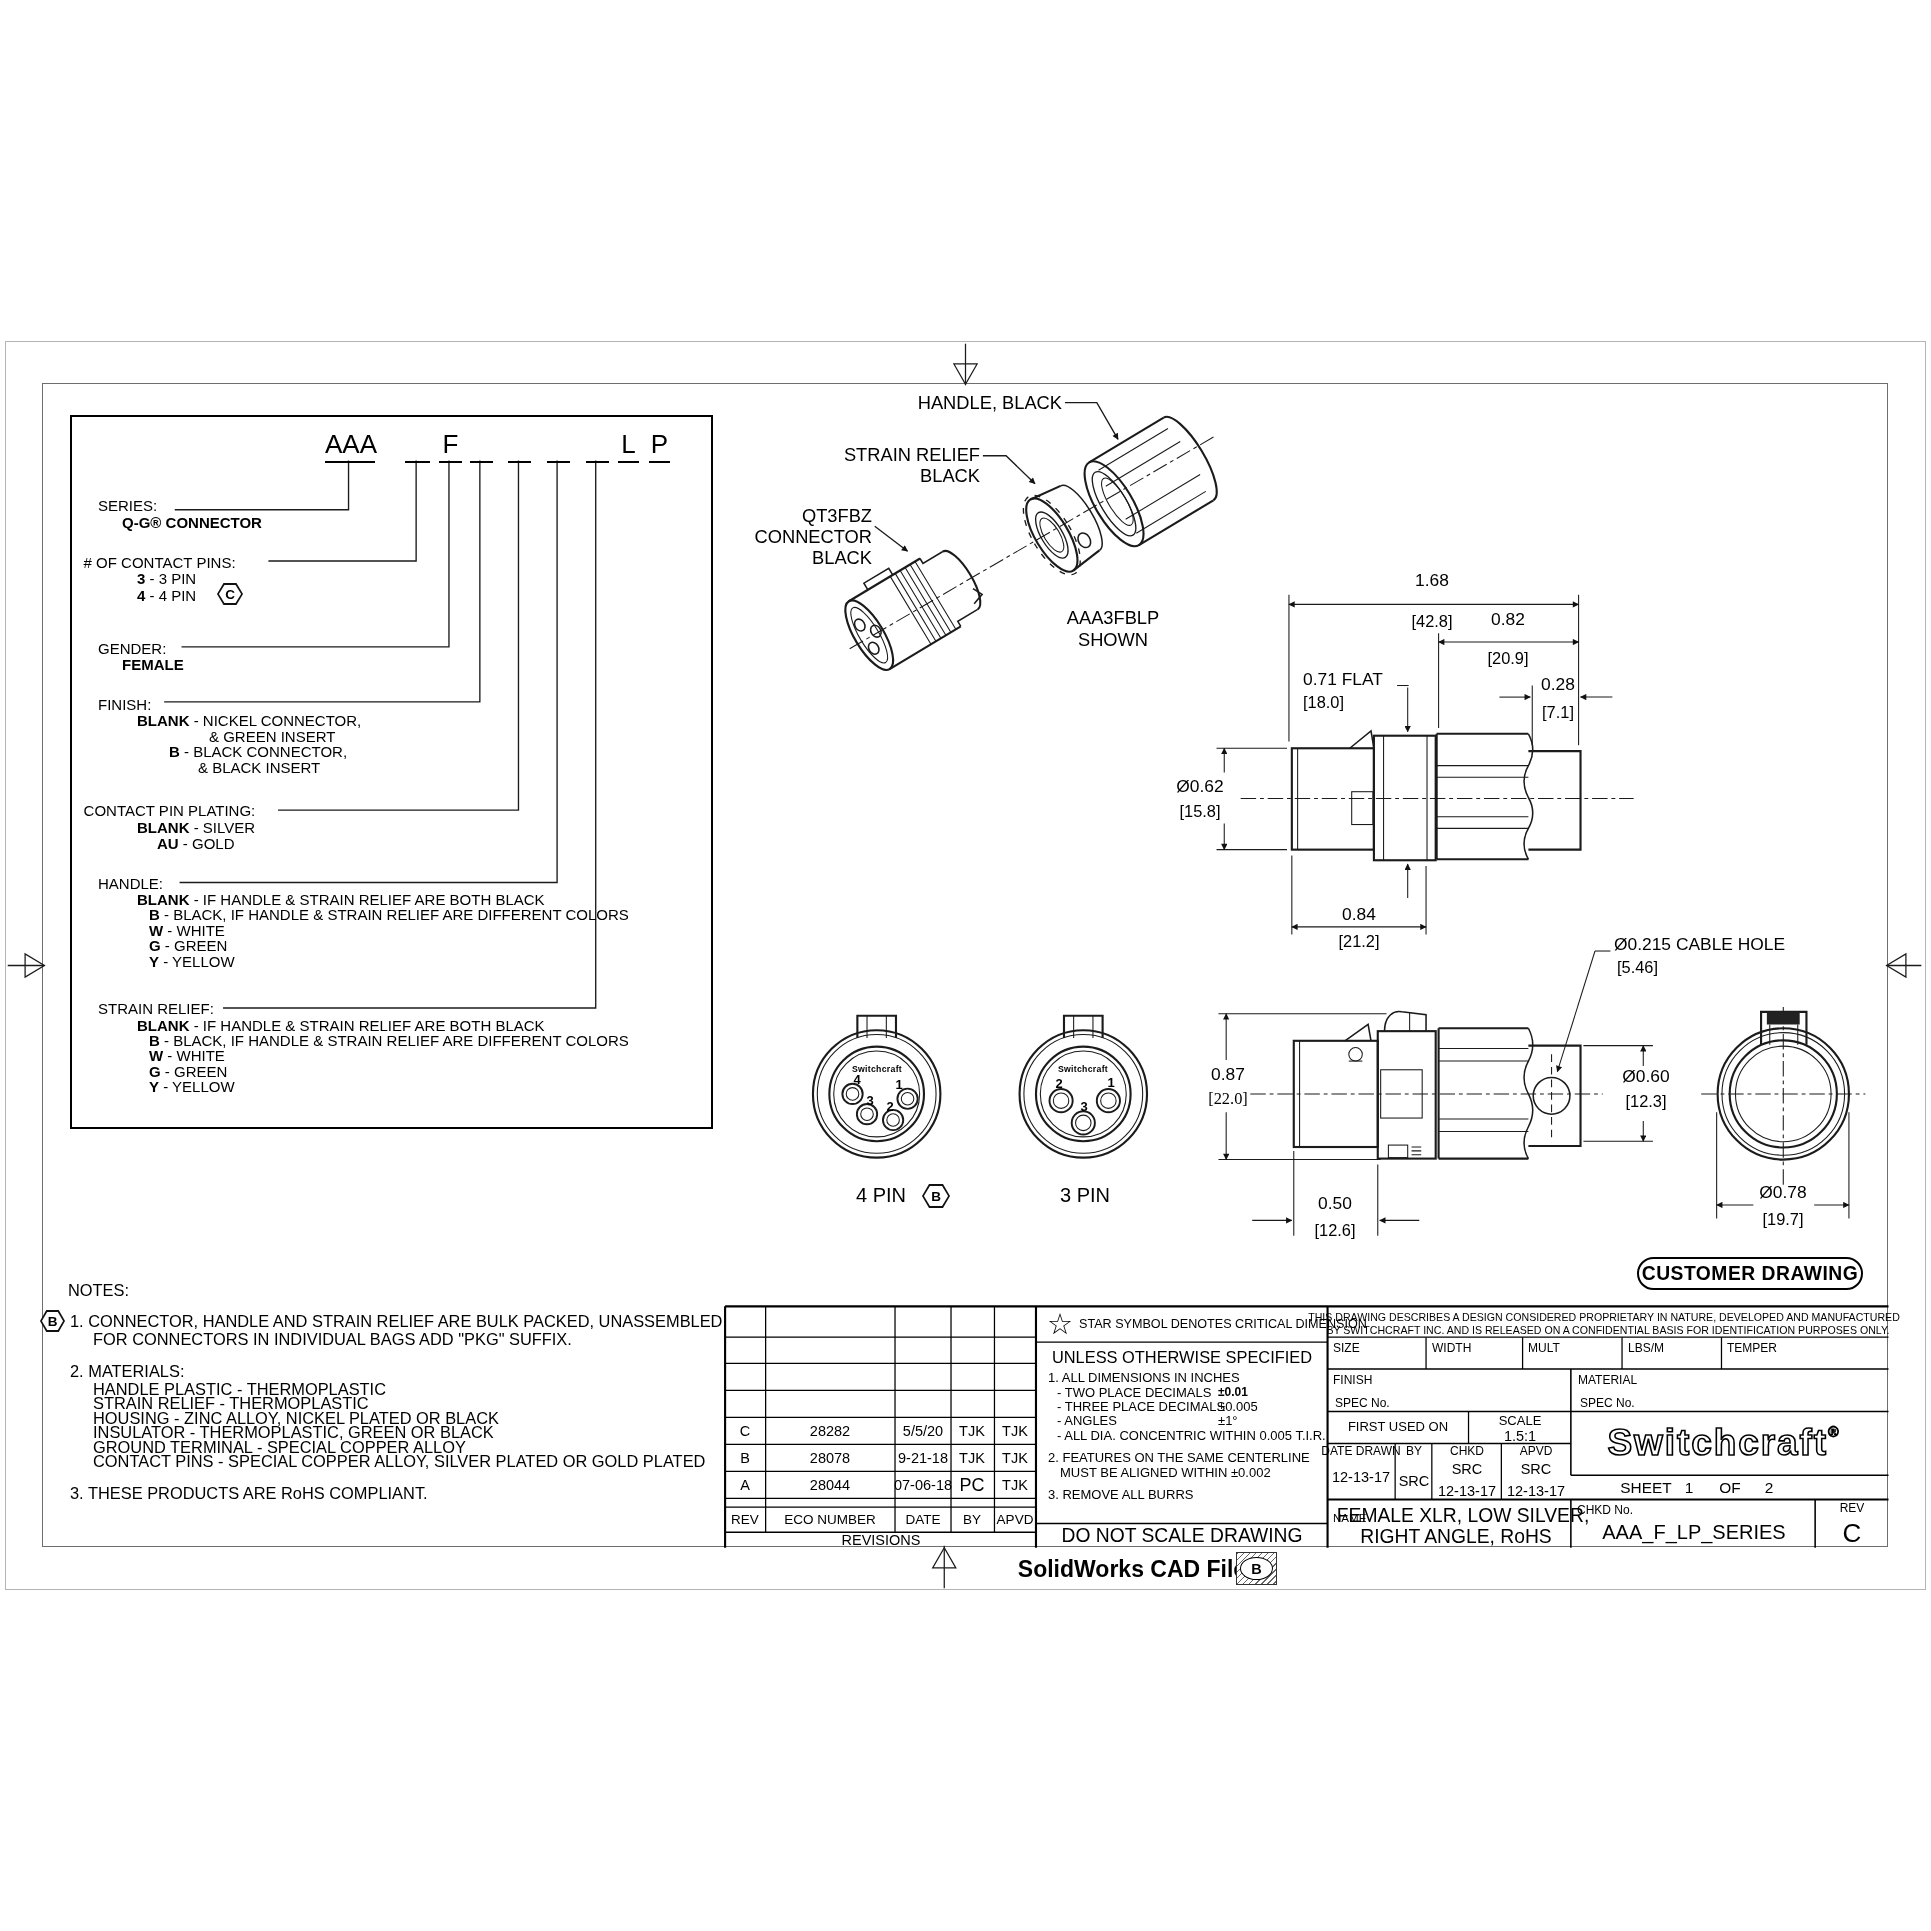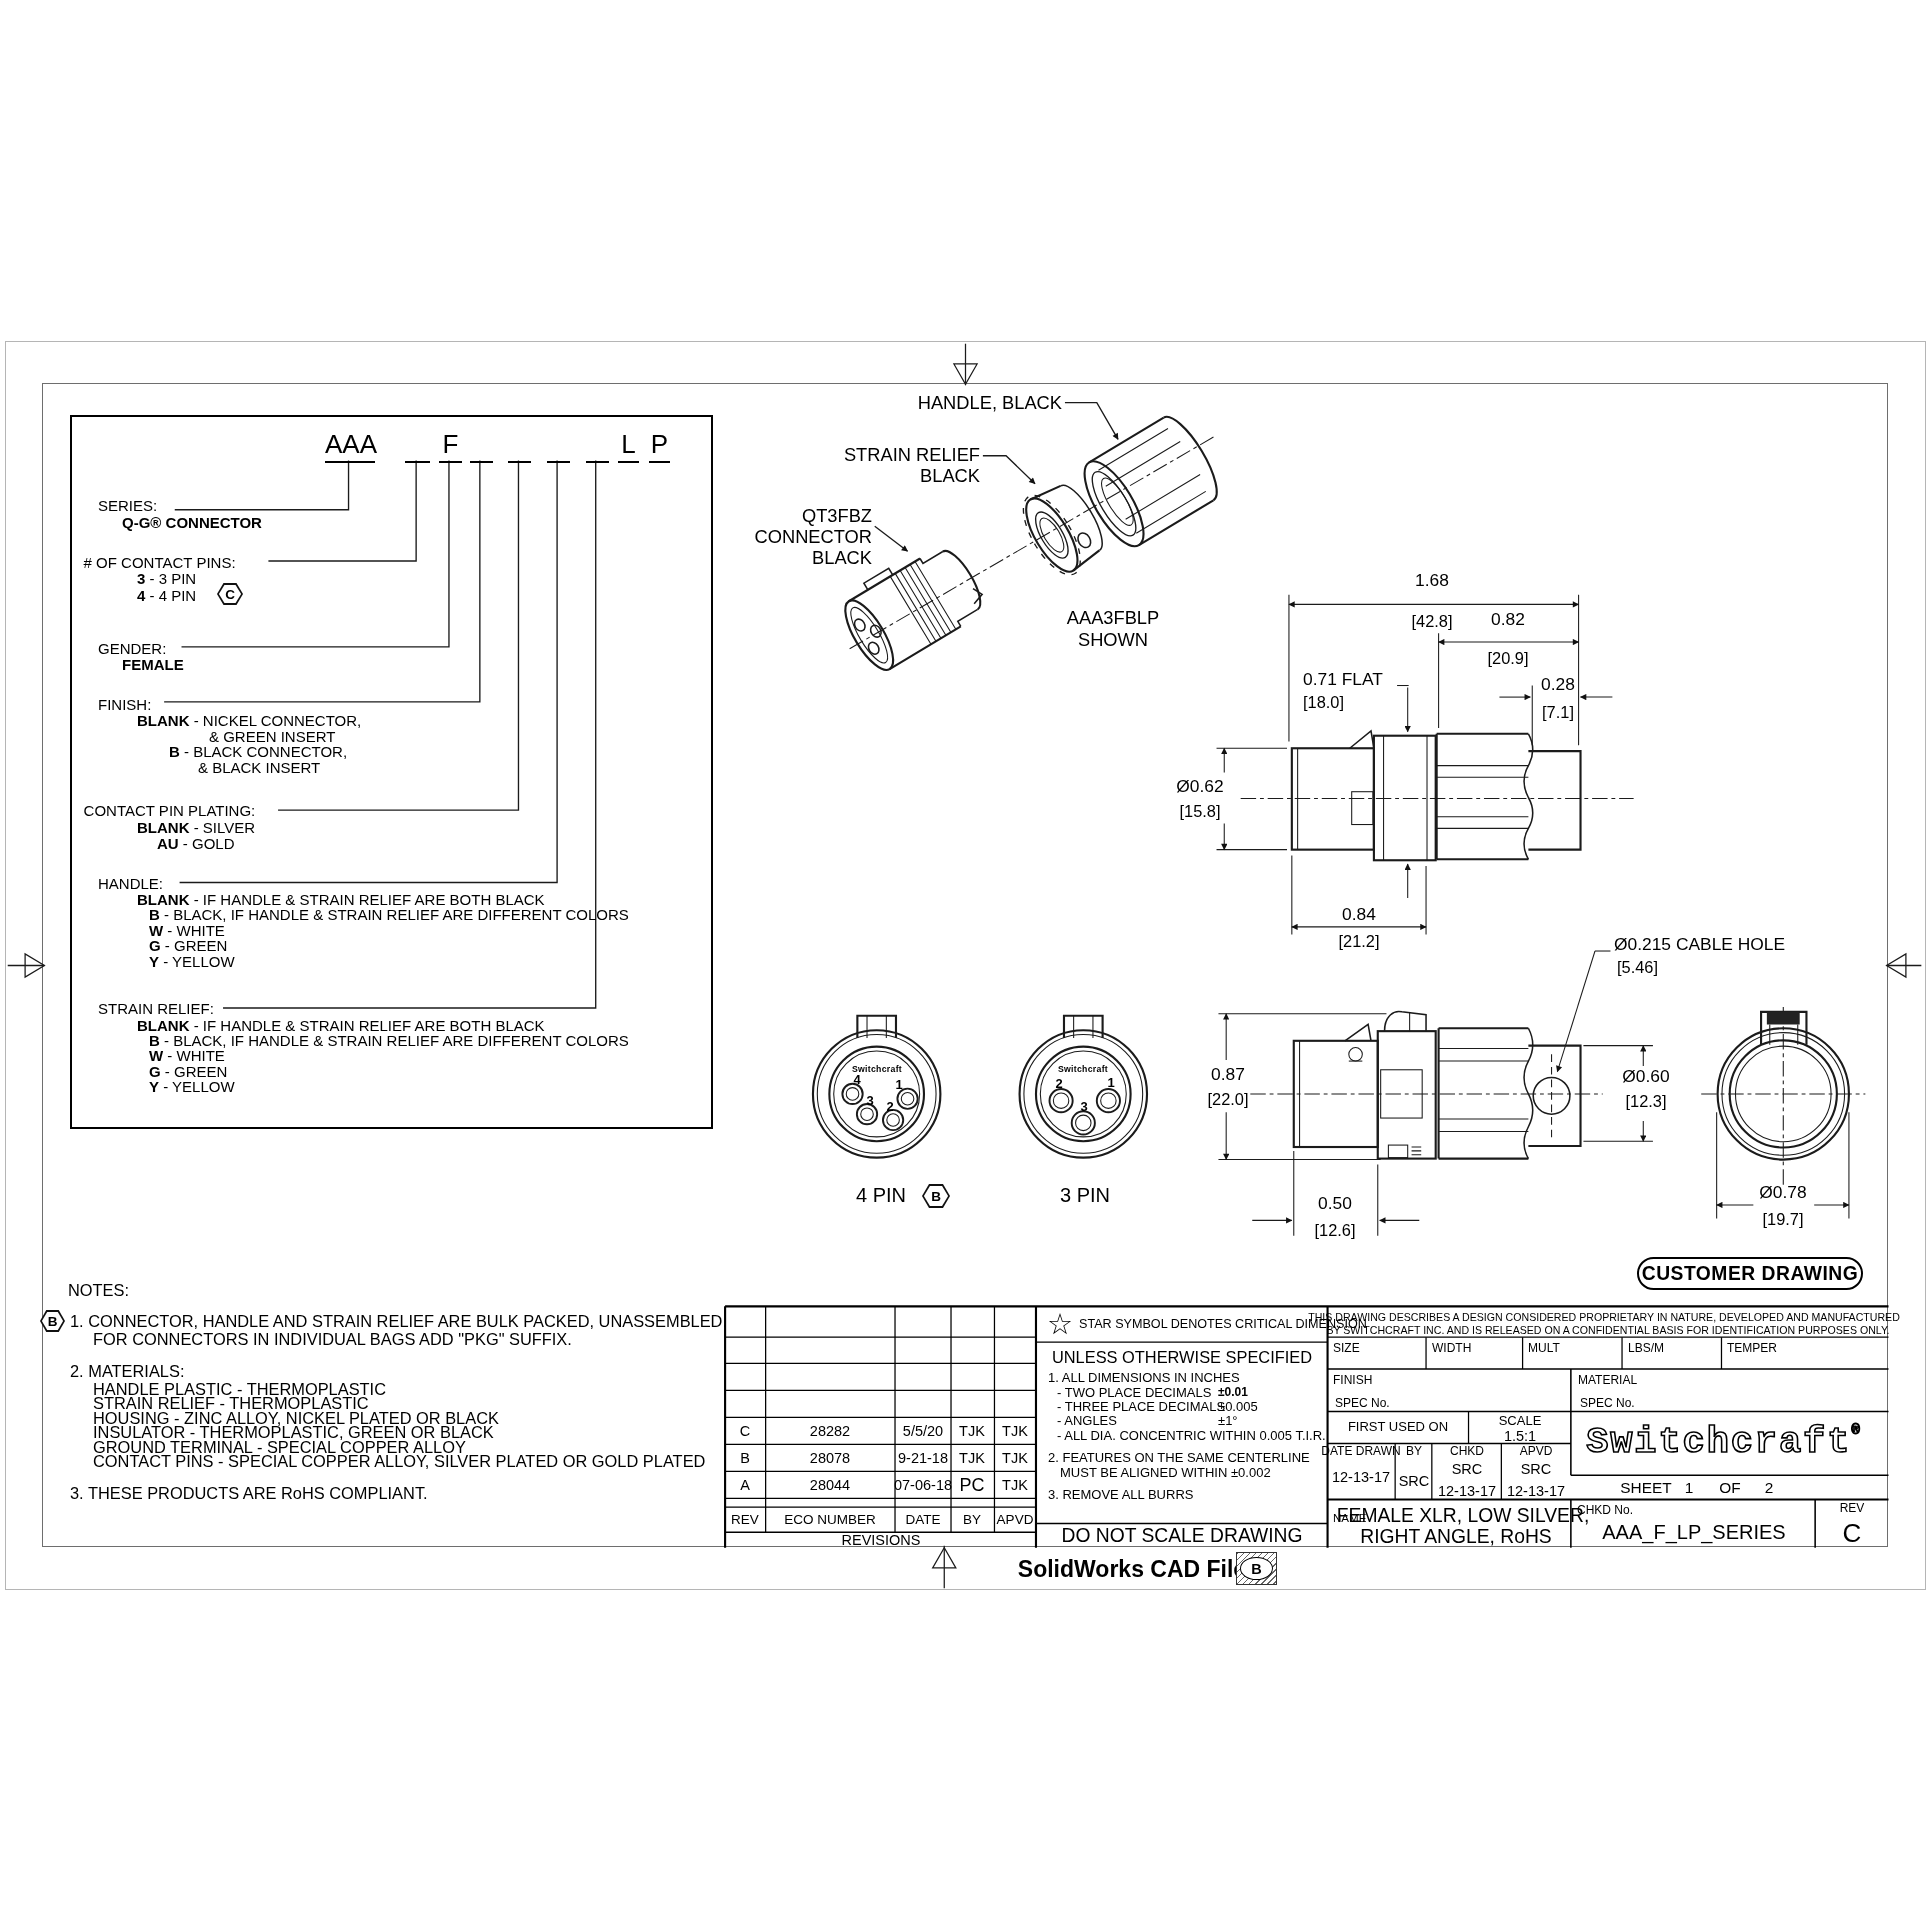--- a/index.html
+++ b/index.html
@@ -309,21 +309,21 @@
 <div class="t dim" style="left:1558px;top:685px;">0.28</div>
 <div class="t dmm" style="left:1558px;top:712px;">[7.1]</div>
 <div class="tl dim" style="left:1303px;top:671px;">0.71  FLAT</div>
 <div class="tl dmm" style="left:1303px;top:694px;">[18.0]</div>
 <div class="t dim" style="left:1200px;top:787px;">Ø0.62</div>
 <div class="t dmm" style="left:1200px;top:811px;">[15.8]</div>
 <div class="t dim" style="left:1359px;top:915px;">0.84</div>
 <div class="t dmm" style="left:1359px;top:941px;">[21.2]</div>
 
 <div class="t dim" style="left:1228px;top:1075px;">0.87</div>
-<div class="t dmm" style="left:1228px;top:1099px;">[22.0]</div>
+<div class="t dmm" style="left:1228px;top:1099px;font-family:Liberation Serif, serif;">[22.0]</div>
 <div class="t dim" style="left:1335px;top:1204px;">0.50</div>
 <div class="t dmm" style="left:1335px;top:1230px;">[12.6]</div>
 <div class="tl dim" style="left:1614px;top:936px;">Ø0.215 CABLE HOLE</div>
 <div class="tl dmm" style="left:1617px;top:959px;">[5.46]</div>
 <div class="t dim" style="left:1646px;top:1077px;">Ø0.60</div>
 <div class="t dmm" style="left:1646px;top:1101px;">[12.3]</div>
 
 <div class="t dim" style="left:1783px;top:1193px;">Ø0.78</div>
 <div class="t dmm" style="left:1783px;top:1219px;">[19.7]</div>
 
@@ -414,21 +414,21 @@
 <div class="t tiny" style="left:1361px;top:1451px;">DATE DRAWN</div>
 <div class="t" style="left:1361px;top:1477px;font-size:14.5px;">12-13-17</div>
 <div class="t tiny" style="left:1414px;top:1451px;">BY</div>
 <div class="t" style="left:1414px;top:1481px;font-size:14.5px;">SRC</div>
 <div class="t tiny" style="left:1467px;top:1451px;">CHKD</div>
 <div class="t" style="left:1467px;top:1469px;font-size:14.5px;">SRC</div>
 <div class="t" style="left:1467px;top:1491px;font-size:14.5px;">12-13-17</div>
 <div class="t tiny" style="left:1536px;top:1451px;">APVD</div>
 <div class="t" style="left:1536px;top:1469px;font-size:14.5px;">SRC</div>
 <div class="t" style="left:1536px;top:1491px;font-size:14.5px;">12-13-17</div>
-<div class="t logo" style="left:1724px;top:1442px;font-family:Liberation Mono, monospace;"><span>Switchcraft</span><span class="logor">®</span></div>
+<div class="t logo" style="left:1724px;top:1442px;"><span>Switchcraft</span><span class="logor">®</span></div>
 <div class="t" style="left:1646px;top:1488px;font-size:15.4px;">SHEET</div>
 <div class="t" style="left:1689px;top:1488px;font-size:15.4px;">1</div>
 <div class="t" style="left:1730px;top:1488px;font-size:15.4px;">OF</div>
 <div class="t" style="left:1769px;top:1488px;font-size:15.4px;">2</div>
 <div class="tl" style="left:1333px;top:1503px;font-size:11.6px;margin-top:9px;">NAME</div>
 <div class="t" style="left:1463px;top:1516px;font-size:19.3px;">FEMALE XLR, LOW SILVER,</div>
 <div class="t" style="left:1456px;top:1537px;font-size:19.3px;">RIGHT ANGLE, RoHS</div>
 <div class="tl" style="left:1577px;top:1504px;font-size:12px;">CHKD No.</div>
 <div class="t" style="left:1694px;top:1532px;font-size:20px;">AAA_F_LP_SERIES</div>
 <div class="t" style="left:1852px;top:1508px;font-size:12px;">REV</div>

